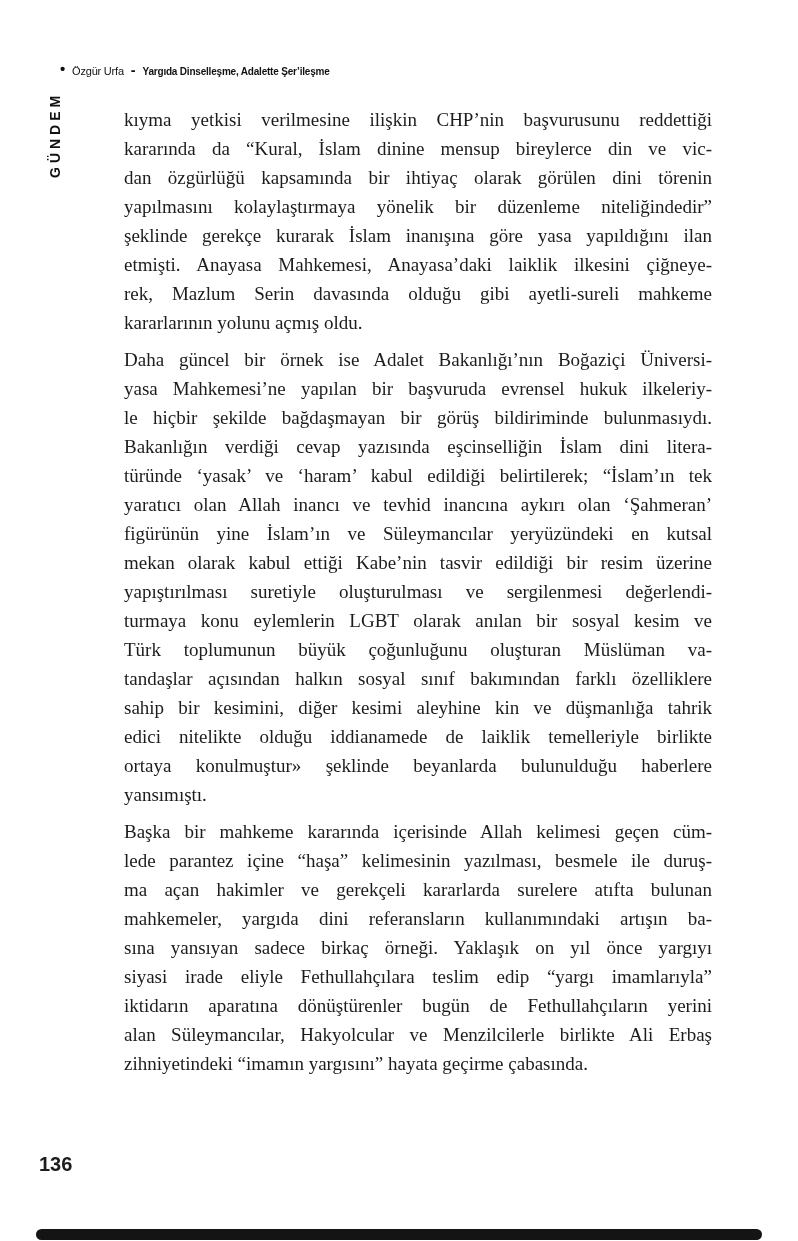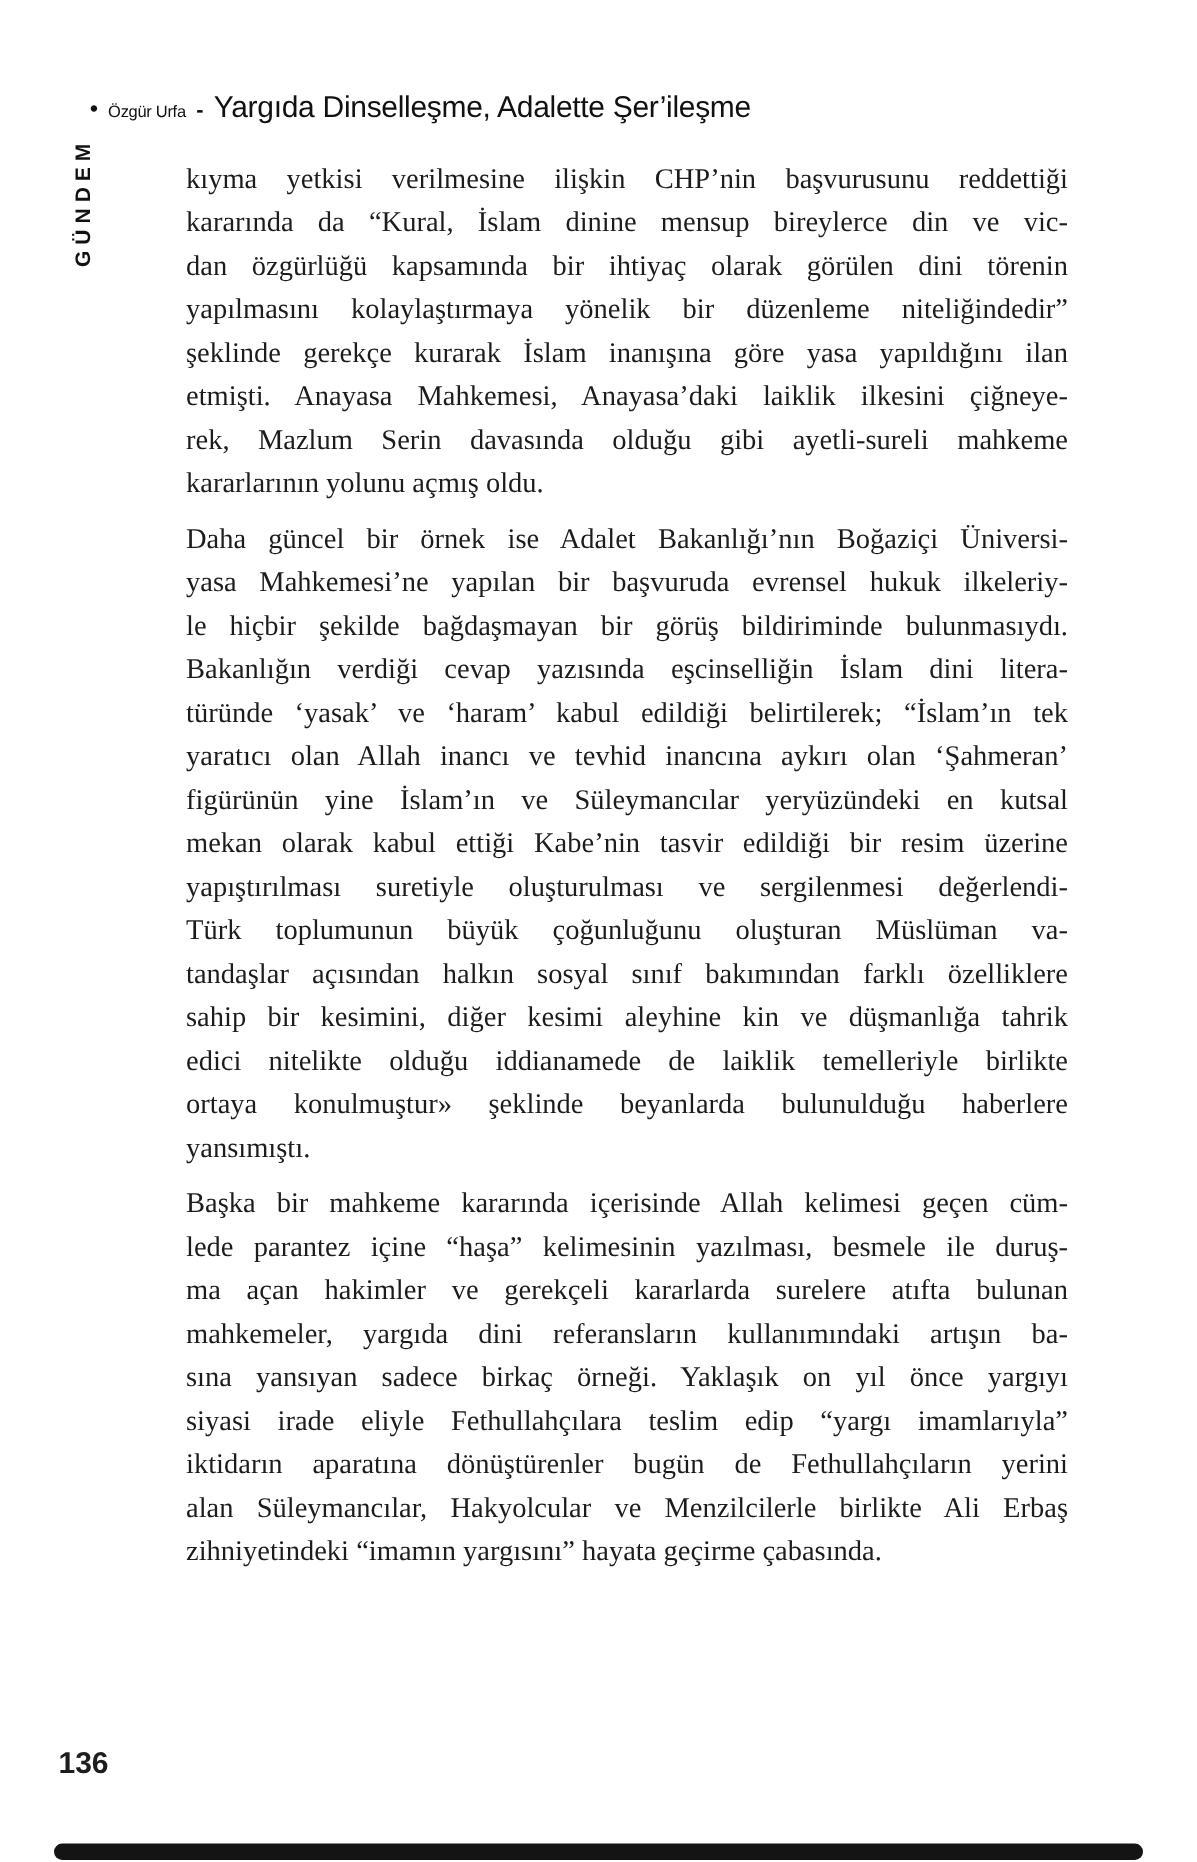--- a/index.html
+++ b/index.html
@@ -35,22 +35,22 @@
   }
   .running-header .author {
     font-size: 11px;
     font-weight: 400;
   }
   .running-header .dash {
     font-size: 14.5px;
     font-weight: 700;
   }
   .running-header .title {
-    font-size: 20px;
-    font-weight: 400;
+    font-size: 10px;
+    font-weight: 700;
   }
   
   .section-label {
     position: absolute;
     left: 47px;
     top: 86px;
     height: 92px;
     writing-mode: vertical-rl;
     transform: rotate(180deg);
     font-family: "Liberation Sans", sans-serif;
@@ -84,21 +84,20 @@
   }
   
   .page-number {
     position: absolute;
     left: 39px;
     top: 1153px;
     font-family: "Liberation Sans", sans-serif;
     font-size: 20px;
     font-weight: 700;
     color: #1d1d1d;
-    margin-top: 12px;
   }
   .bottom-bar {
     position: absolute;
     left: 36px;
     top: 1229px;
     width: 726px;
     height: 11px;
     border-radius: 6px;
     background: #141414;
   }
@@ -131,20 +130,21 @@
       <div class="paragraph">
         <div class="line">Daha güncel bir örnek ise Adalet Bakanlığı’nın Boğaziçi Üniversi-</div>
         <div class="line">yasa Mahkemesi’ne yapılan bir başvuruda evrensel hukuk ilkeleriy-</div>
         <div class="line">le hiçbir şekilde bağdaşmayan bir görüş bildiriminde bulunmasıydı.</div>
         <div class="line">Bakanlığın verdiği cevap yazısında eşcinselliğin İslam dini litera-</div>
         <div class="line">türünde ‘yasak’ ve ‘haram’ kabul edildiği belirtilerek; “İslam’ın tek</div>
         <div class="line">yaratıcı olan Allah inancı ve tevhid inancına aykırı olan ‘Şahmeran’</div>
         <div class="line">figürünün yine İslam’ın ve Süleymancılar yeryüzündeki en kutsal</div>
         <div class="line">mekan olarak kabul ettiği Kabe’nin tasvir edildiği bir resim üzerine</div>
         <div class="line">yapıştırılması suretiyle oluşturulması ve sergilenmesi değerlendi-</div>
+        <div class="line">turmaya konu eylemlerin LGBT olarak anılan bir sosyal kesim ve</div>
         <div class="line">Türk toplumunun büyük çoğunluğunu oluşturan Müslüman va-</div>
         <div class="line">tandaşlar açısından halkın sosyal sınıf bakımından farklı özelliklere</div>
         <div class="line">sahip bir kesimini, diğer kesimi aleyhine kin ve düşmanlığa tahrik</div>
         <div class="line">edici nitelikte olduğu iddianamede de laiklik temelleriyle birlikte</div>
         <div class="line">ortaya konulmuştur» şeklinde beyanlarda bulunulduğu haberlere</div>
         <div class="line last">yansımıştı.</div>
       </div>
       <div class="paragraph">
         <div class="line">Başka bir mahkeme kararında içerisinde Allah kelimesi geçen cüm-</div>
         <div class="line">lede parantez içine “haşa” kelimesinin yazılması, besmele ile duruş-</div>

